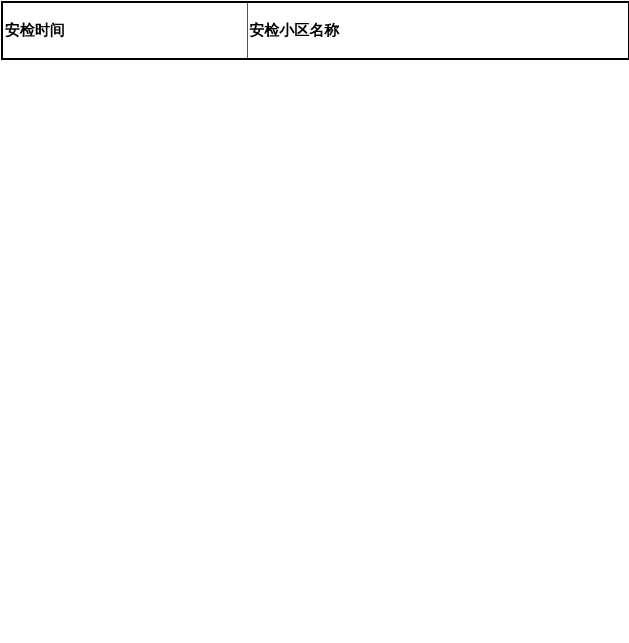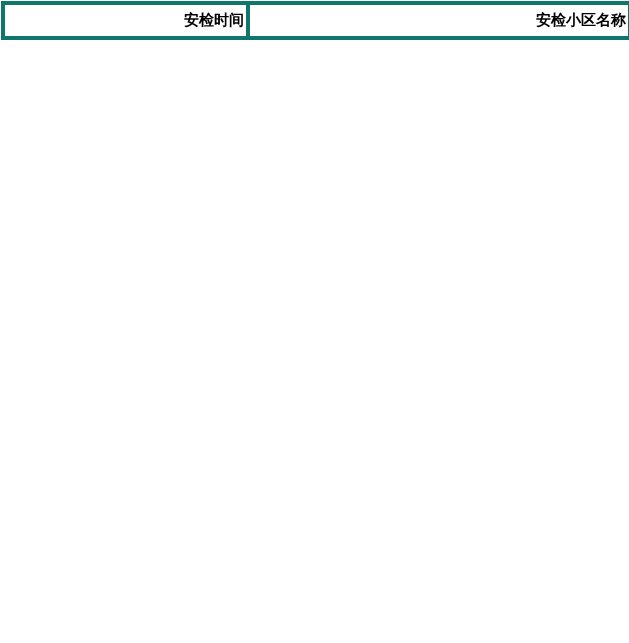--- a/index.html
+++ b/index.html
@@ -16,24 +16,24 @@
     table-layout: fixed;
     width: 627px;
     border: 2px solid #000000;
     font-family: "Liberation Sans", sans-serif;
     color: #000000;
     background: #ffffff;
   }
   col.col-time { width: 245px; }
   col.col-name { width: 382px; }
   th, td {
-    border: 4px solid #0f766e;
-    text-align: right;
+    border: 1px solid #0f766e;
+    text-align: left;
     vertical-align: middle;
-    padding: 4px 2px;
+    padding: 16px 2px;
     overflow: hidden;
     white-space: nowrap;
   }
   th.header-cell {
     height: 23px;
     font-size: 15px;
     font-weight: bold;
   }
 </style>
 </head>

